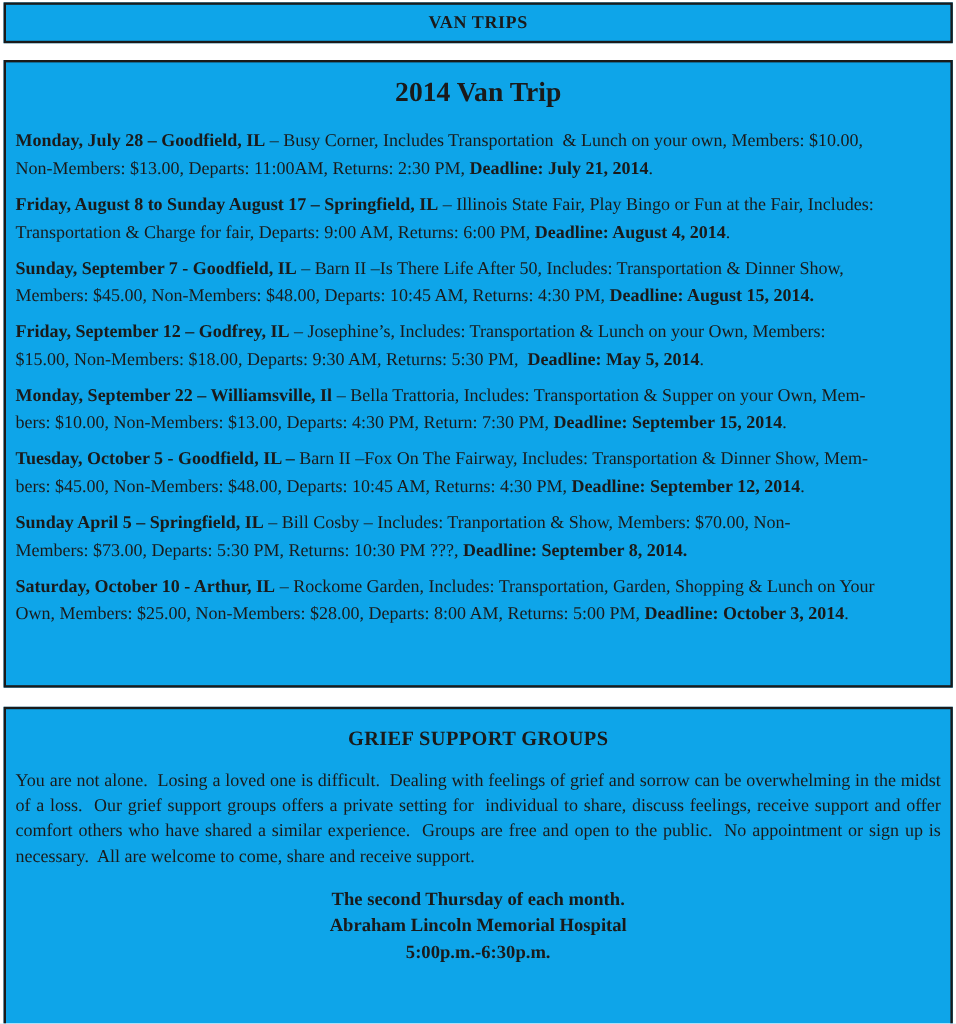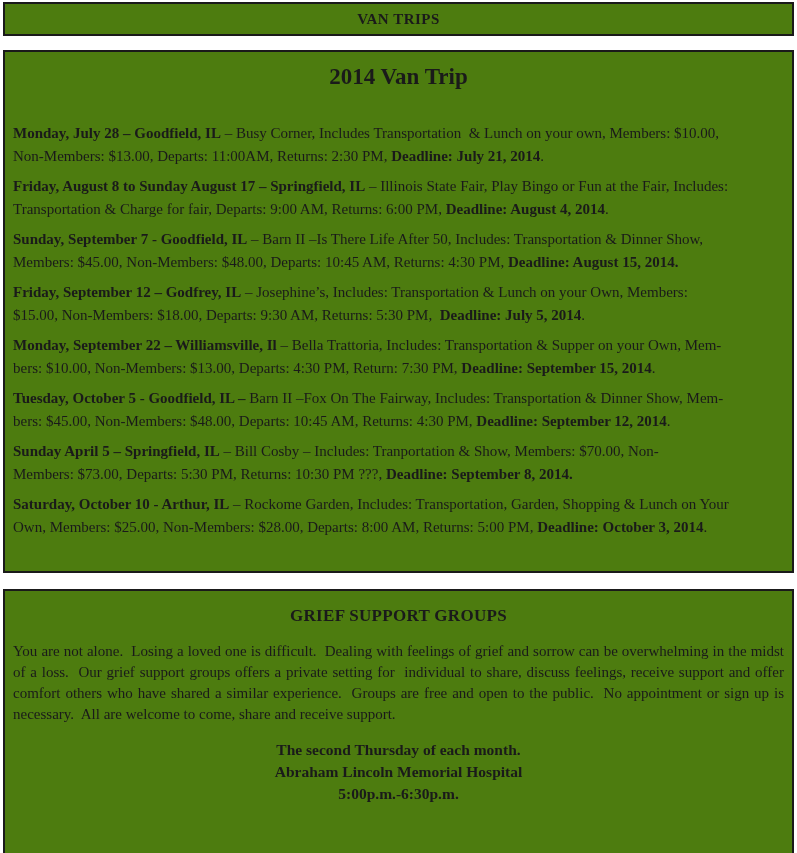--- a/index.html
+++ b/index.html
@@ -11,21 +11,21 @@
   }
   .page {
     width: 797px;
     height: 853px;
     background: #ffffff;
     overflow: hidden;
   }
   .box {
     margin: 0 3px;
     border: 2.5px solid #1a1a1a;
-    background: #4d7c0f;
+    background: #0ea5e9;
   }
   
   .header-box {
     margin-top: 2px;
     height: 34px;
     border-width: 2px;
     display: flex;
     align-items: center;
     justify-content: center;
   }
@@ -37,21 +37,21 @@
   
   .van-box {
     margin-top: 14px;
     height: 523px;
     padding: 8px 8px 10px 8px;
   }
   .van-title {
     text-align: center;
     font-weight: bold;
     font-size: 23px;
-    margin: 4px 0 32px 0;
+    margin: 4px 0 17px 0;
   }
   .trip {
     font-size: 15px;
     line-height: 23px;
     margin: 0 0 7px 0;
     white-space: pre-wrap;
   }
   .b { font-weight: bold; margin-top: 40px; }
   
   .grief-box {
@@ -95,21 +95,21 @@
     <p class="trip"><span class="b">Monday, July 28 – Goodfield, IL</span><span> – Busy Corner, Includes Transportation  &amp; Lunch on your own, Members: $10.00,
 Non-Members: $13.00, Departs: 11:00AM, Returns: 2:30 PM, </span><span class="b">Deadline: July 21, 2014</span><span>.</span></p>
 
     <p class="trip"><span class="b">Friday, August 8 to Sunday August 17 – Springfield, IL</span><span> – Illinois State Fair, Play Bingo or Fun at the Fair, Includes:
 Transportation &amp; Charge for fair, Departs: 9:00 AM, Returns: 6:00 PM, </span><span class="b">Deadline: August 4, 2014</span><span>.</span></p>
 
     <p class="trip"><span class="b">Sunday, September 7 - Goodfield, IL</span><span> – Barn II –Is There Life After 50, Includes: Transportation &amp; Dinner Show,
 Members: $45.00, Non-Members: $48.00, Departs: 10:45 AM, Returns: 4:30 PM, </span><span class="b">Deadline: August 15, 2014.</span><span></span></p>
 
     <p class="trip"><span class="b">Friday, September 12 – Godfrey, IL</span><span> – Josephine’s, Includes: Transportation &amp; Lunch on your Own, Members:
-$15.00, Non-Members: $18.00, Departs: 9:30 AM, Returns: 5:30 PM,  </span><span class="b">Deadline: July 5, 2014</span><span>.</span></p>
+$15.00, Non-Members: $18.00, Departs: 9:30 AM, Returns: 5:30 PM,  </span><span class="b">Deadline: May 5, 2014</span><span>.</span></p>
 
     <p class="trip"><span class="b">Monday, September 22 – Williamsville, Il</span><span> – Bella Trattoria, Includes: Transportation &amp; Supper on your Own, Mem-
 bers: $10.00, Non-Members: $13.00, Departs: 4:30 PM, Return: 7:30 PM, </span><span class="b">Deadline: September 15, 2014</span><span>.</span></p>
 
     <p class="trip"><span class="b">Tuesday, October 5 - Goodfield, IL –</span><span> Barn II –Fox On The Fairway, Includes: Transportation &amp; Dinner Show, Mem-
 bers: $45.00, Non-Members: $48.00, Departs: 10:45 AM, Returns: 4:30 PM, </span><span class="b">Deadline: September 12, 2014</span><span>.</span></p>
 
     <p class="trip"><span class="b">Sunday April 5 – Springfield, IL</span><span> – Bill Cosby – Includes: Tranportation &amp; Show, Members: $70.00, Non-
 Members: $73.00, Departs: 5:30 PM, Returns: 10:30 PM ???, </span><span class="b">Deadline: September 8, 2014.</span><span></span></p>
 

